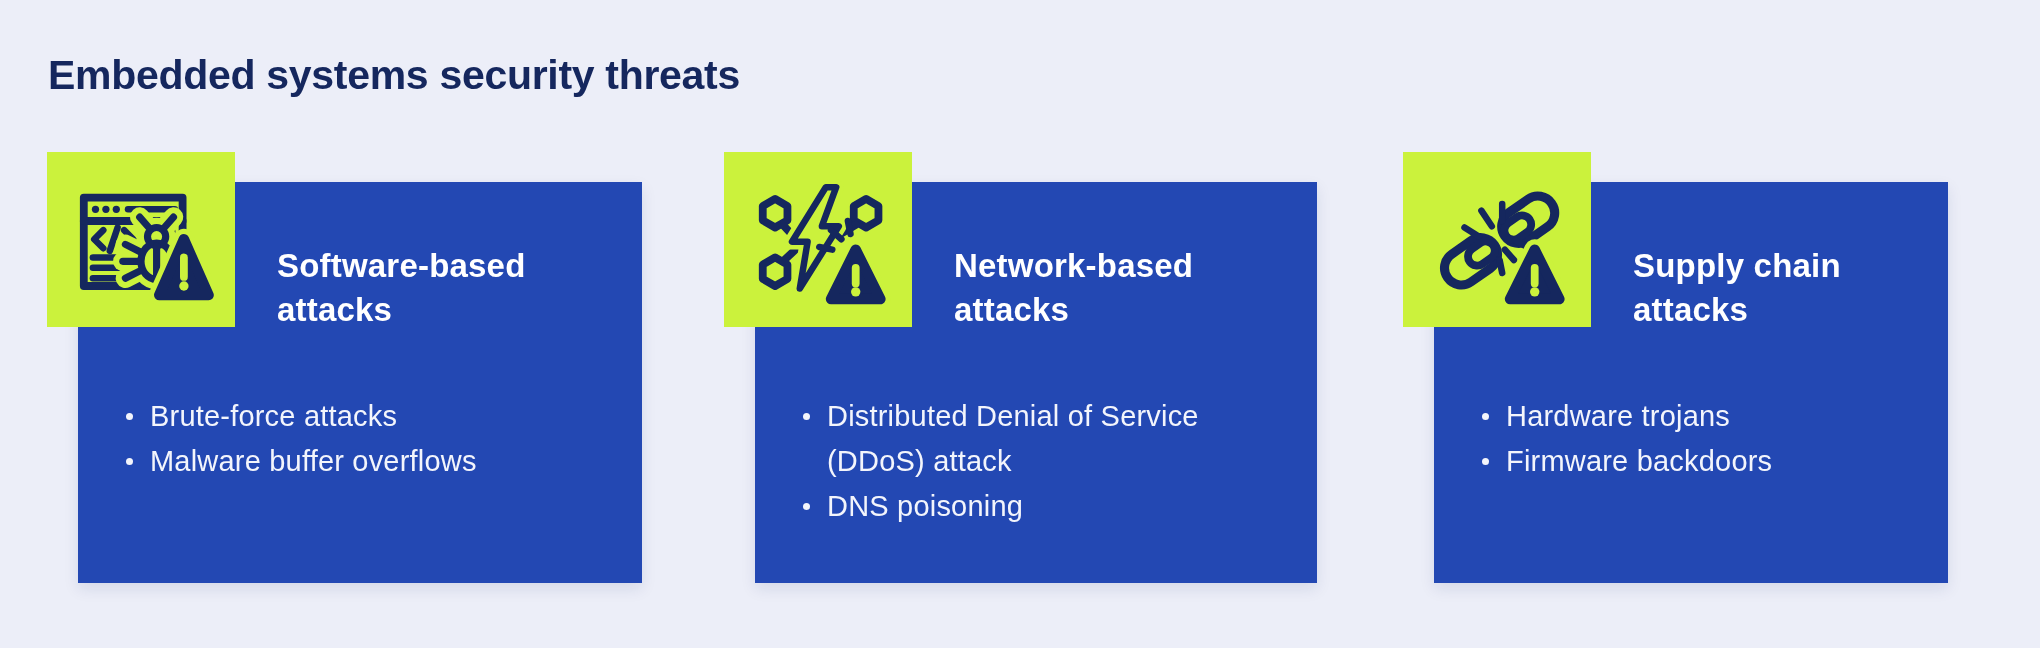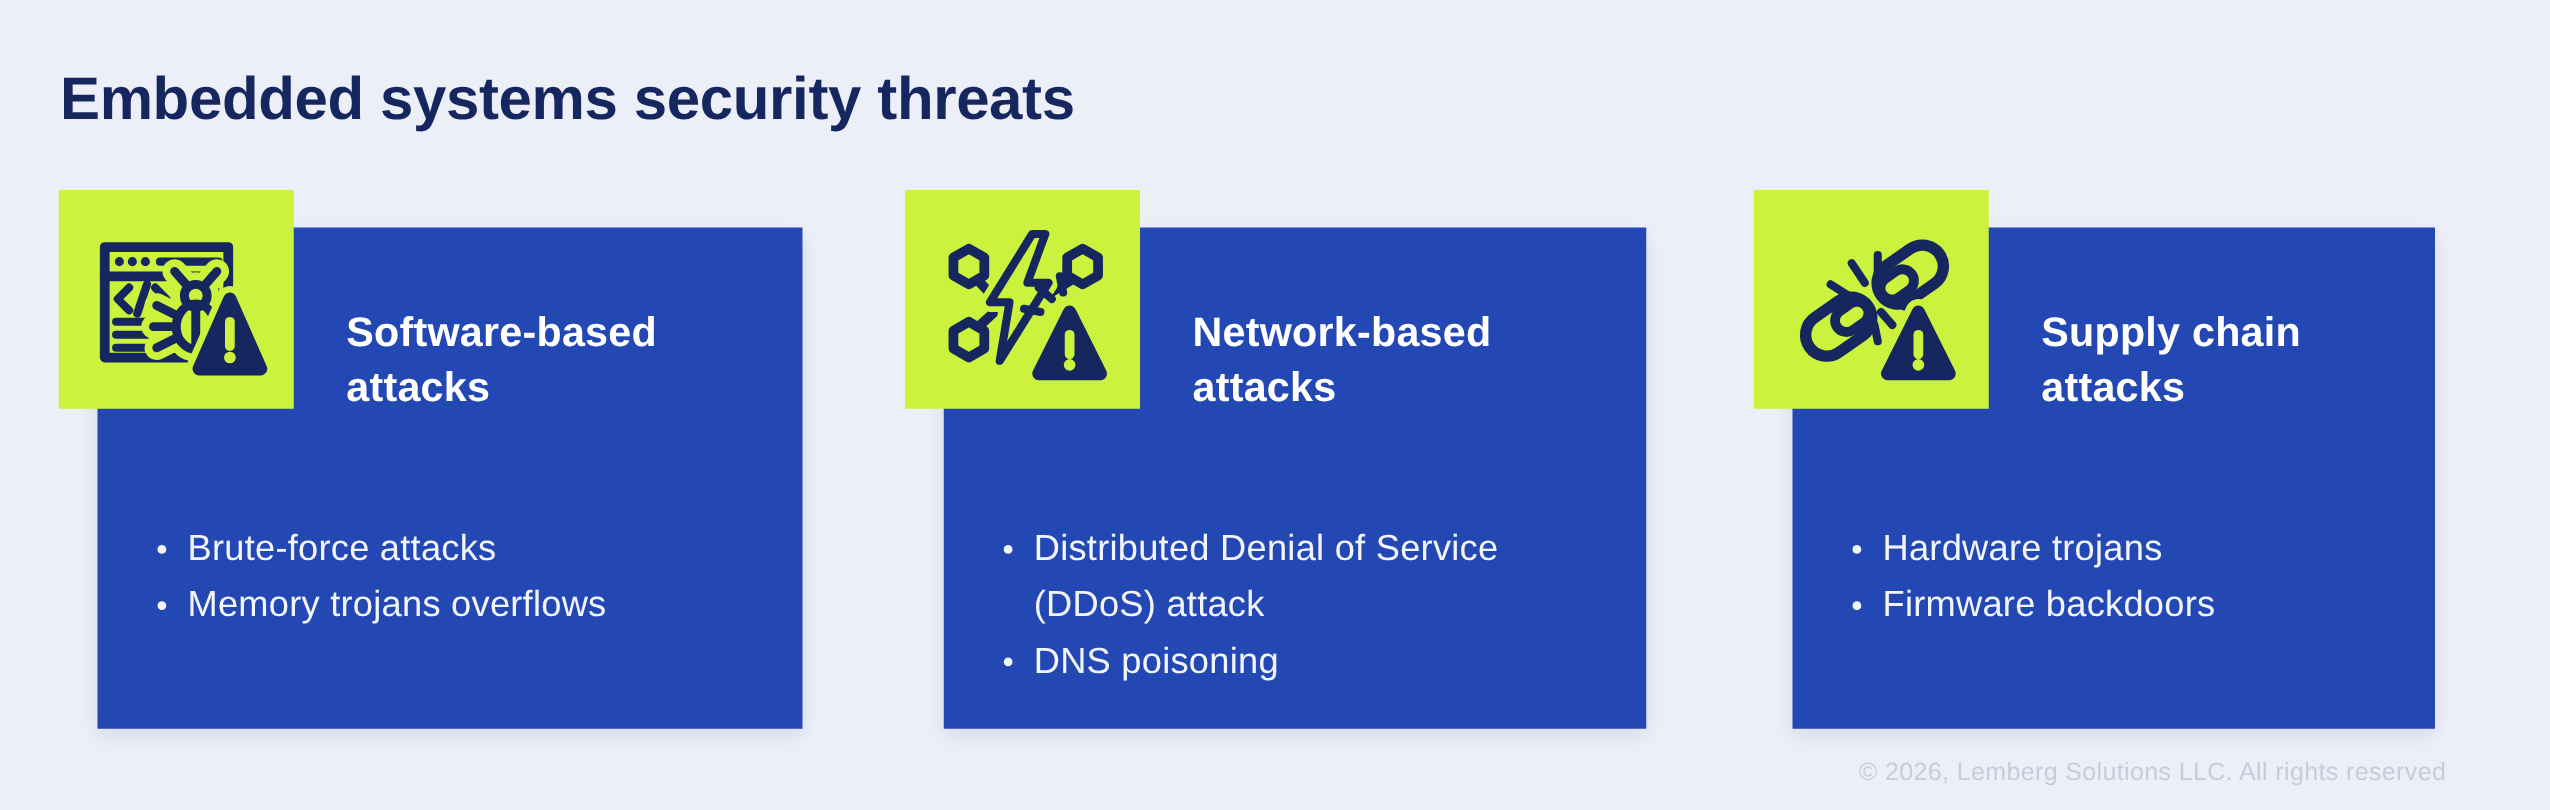--- a/index.html
+++ b/index.html
@@ -3,32 +3,32 @@
 <meta charset="utf-8">
 <style>
   :root{
     --background:#ECEEF8; --card_blue:#2348B3; --tile_lime:#CBF23C;
     --ink_navy:#15275E; --bullet_text:#F3F5FC; --title_text:#FFFFFF; --footer_text:#C8CBDC;
   }
   *{margin:0;padding:0;box-sizing:border-box;}
   html,body{width:2040px;height:648px;}
   body{position:relative;background:var(--background);font-family:"Liberation Sans",sans-serif;overflow:hidden;}
   .stage{position:absolute;inset:0;}
-  .page-title{position:absolute;left:48px;top:52px;font-size:48px;font-weight:700;
+  .page-title{position:absolute;left:48px;top:52px;font-size:41px;font-weight:700;
     color:var(--ink_navy);letter-spacing:-0.3px;}
   .card{position:absolute;top:182px;height:401px;background:var(--card_blue);
     box-shadow:0 6px 14px rgba(21,39,94,0.10);}
   #card-0{left:78px;width:564px;}
   #card-1{left:755px;width:562px;}
   #card-2{left:1434px;width:514px;}
   .tile{position:absolute;left:-31px;top:-30px;width:188px;height:175px;background:var(--tile_lime);}
   .tile svg{position:absolute;left:16px;top:17px;overflow:visible;}
   .card-title{position:absolute;left:199px;top:62px;right:20px;color:var(--title_text);
     font-size:33px;line-height:44px;font-weight:700;letter-spacing:0.2px;}
-  .card-list{position:absolute;left:48px;top:212px;right:16px;list-style:none;margin-top:23px;}
+  .card-list{position:absolute;left:48px;top:212px;right:16px;list-style:none;}
   .card-list li{position:relative;padding-left:24px;font-size:29px;line-height:45px;
     color:var(--bullet_text);letter-spacing:0.2px;}
   .card-list li::before{content:"";position:absolute;left:0;top:19px;width:7px;height:7px;
     border-radius:50%;background:var(--bullet_text);}
   .footer{position:absolute;right:83px;top:607px;font-size:20px;color:var(--footer_text);letter-spacing:0.3px;}
   
   .st{fill:none;stroke:var(--ink_navy);stroke-linecap:round;stroke-linejoin:round;}
   .fn{fill:var(--ink_navy);stroke:none;}
   .halo{fill:none;stroke:var(--tile_lime);stroke-linecap:round;stroke-linejoin:round;}
   .haloF{fill:var(--tile_lime);stroke:var(--tile_lime);stroke-linejoin:round;}
@@ -90,21 +90,21 @@
         </g>
         <polygon class="haloF" stroke-width="16" points="93,54 112,97 74,97"></polygon>
         <polygon class="tri" stroke-width="8" points="93,54 112,97 74,97"></polygon>
         <line class="limeink" stroke-width="6" x1="93" y1="68" x2="93" y2="83"></line>
         <circle class="limedot" cx="93" cy="90" r="3.6"></circle>
       </svg>
     </div>
     <h2 class="card-title">Software-based attacks</h2>
     <ul class="card-list">
         <li>Brute-force attacks</li>
-        <li>Memory trojans overflows</li>
+        <li>Malware buffer overflows</li>
       </ul>
   </section>
 
   <section class="card" id="card-1">
     <div class="tile">
       <svg viewBox="0 0 120 120" width="156" height="156">
         <g class="st" stroke-width="6">
           <polygon points="27,23 36.5,28.5 36.5,39.5 27,45 17.5,39.5 17.5,28.5"></polygon>
           <polygon points="27,68 36.5,73.5 36.5,84.5 27,90 17.5,84.5 17.5,73.5"></polygon>
           <polygon points="97,23 106.5,28.5 106.5,39.5 97,45 87.5,39.5 87.5,28.5"></polygon>
@@ -155,14 +155,13 @@
         <circle class="limedot" cx="89" cy="94.5" r="3.6"></circle>
       </svg>
     </div>
     <h2 class="card-title">Supply chain attacks</h2>
     <ul class="card-list">
         <li>Hardware trojans</li>
         <li>Firmware backdoors</li>
       </ul>
   </section>
 
-  <div class="footer">© 2026, Lemberg Solutions LLC. All rights reserved</div>
 </div>
 
 </body></html>

